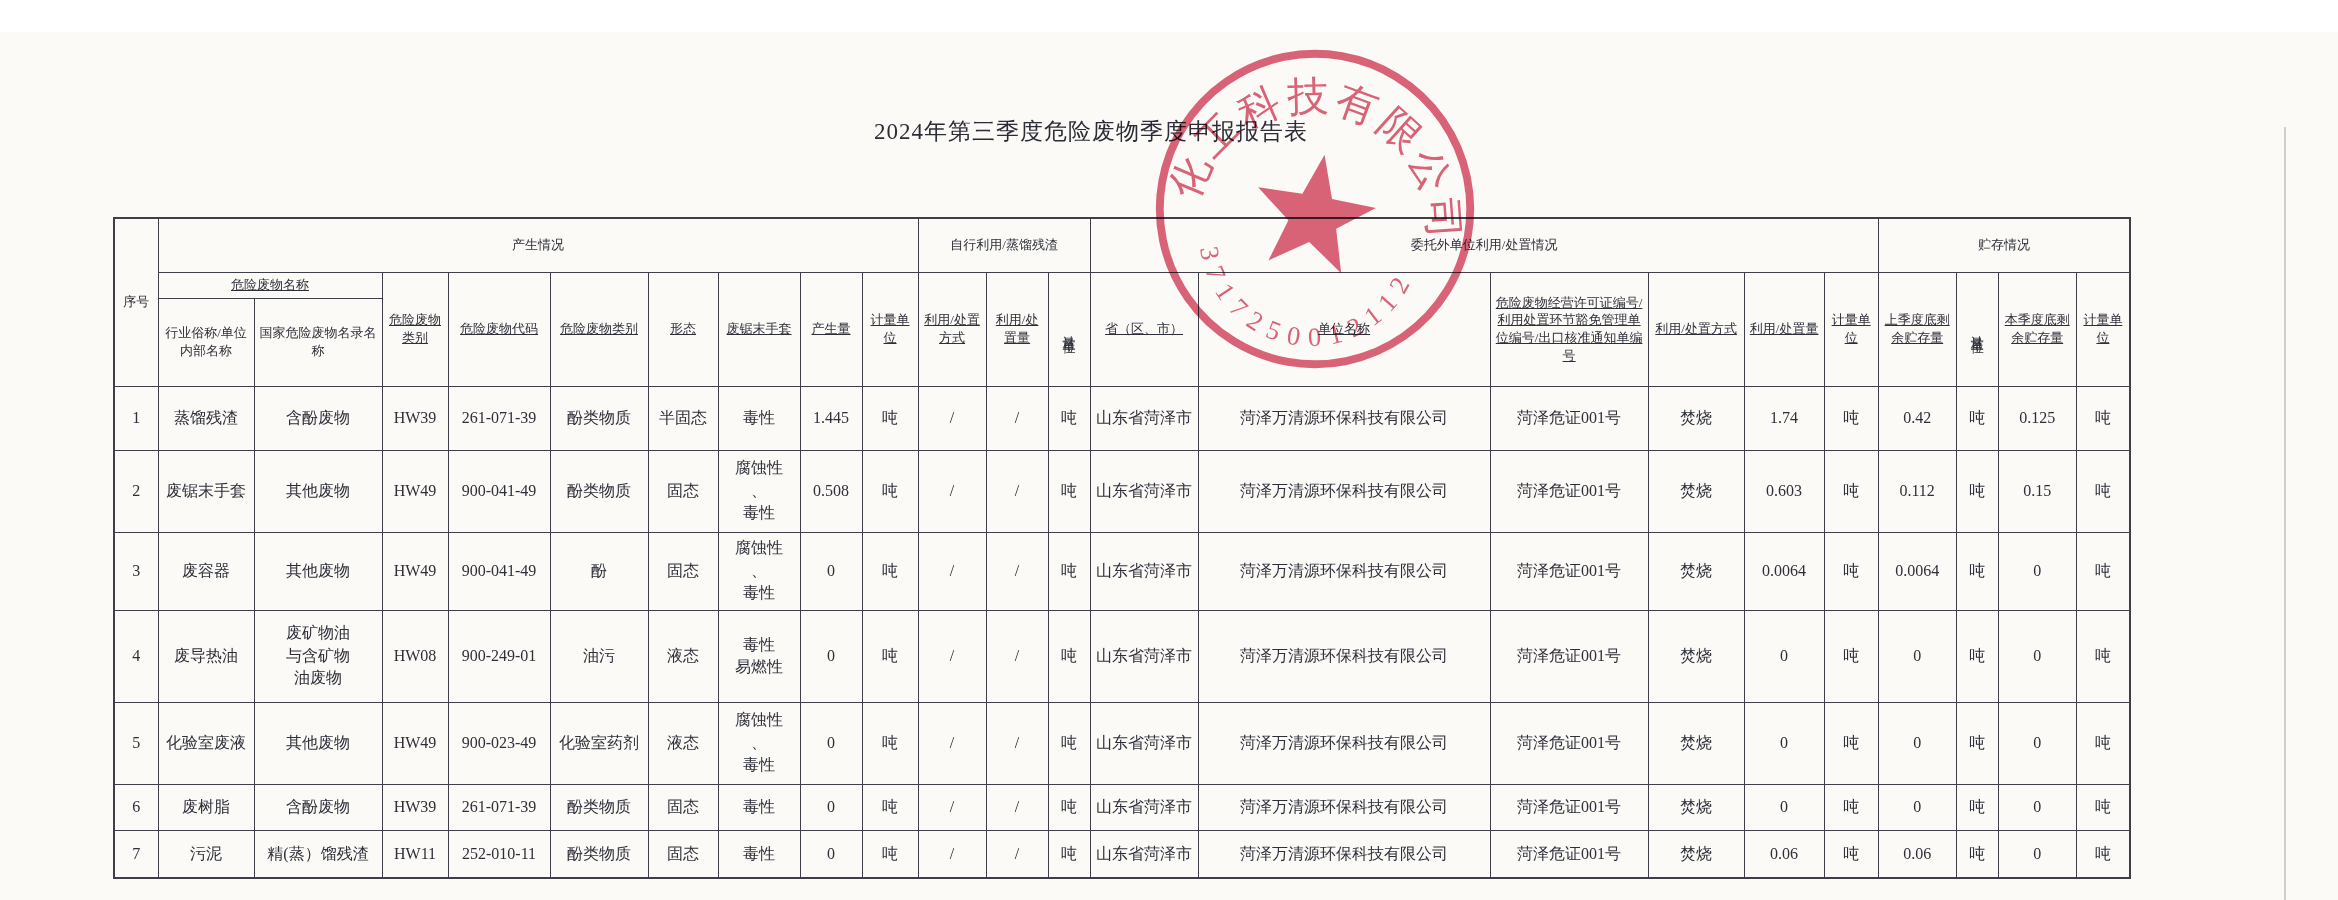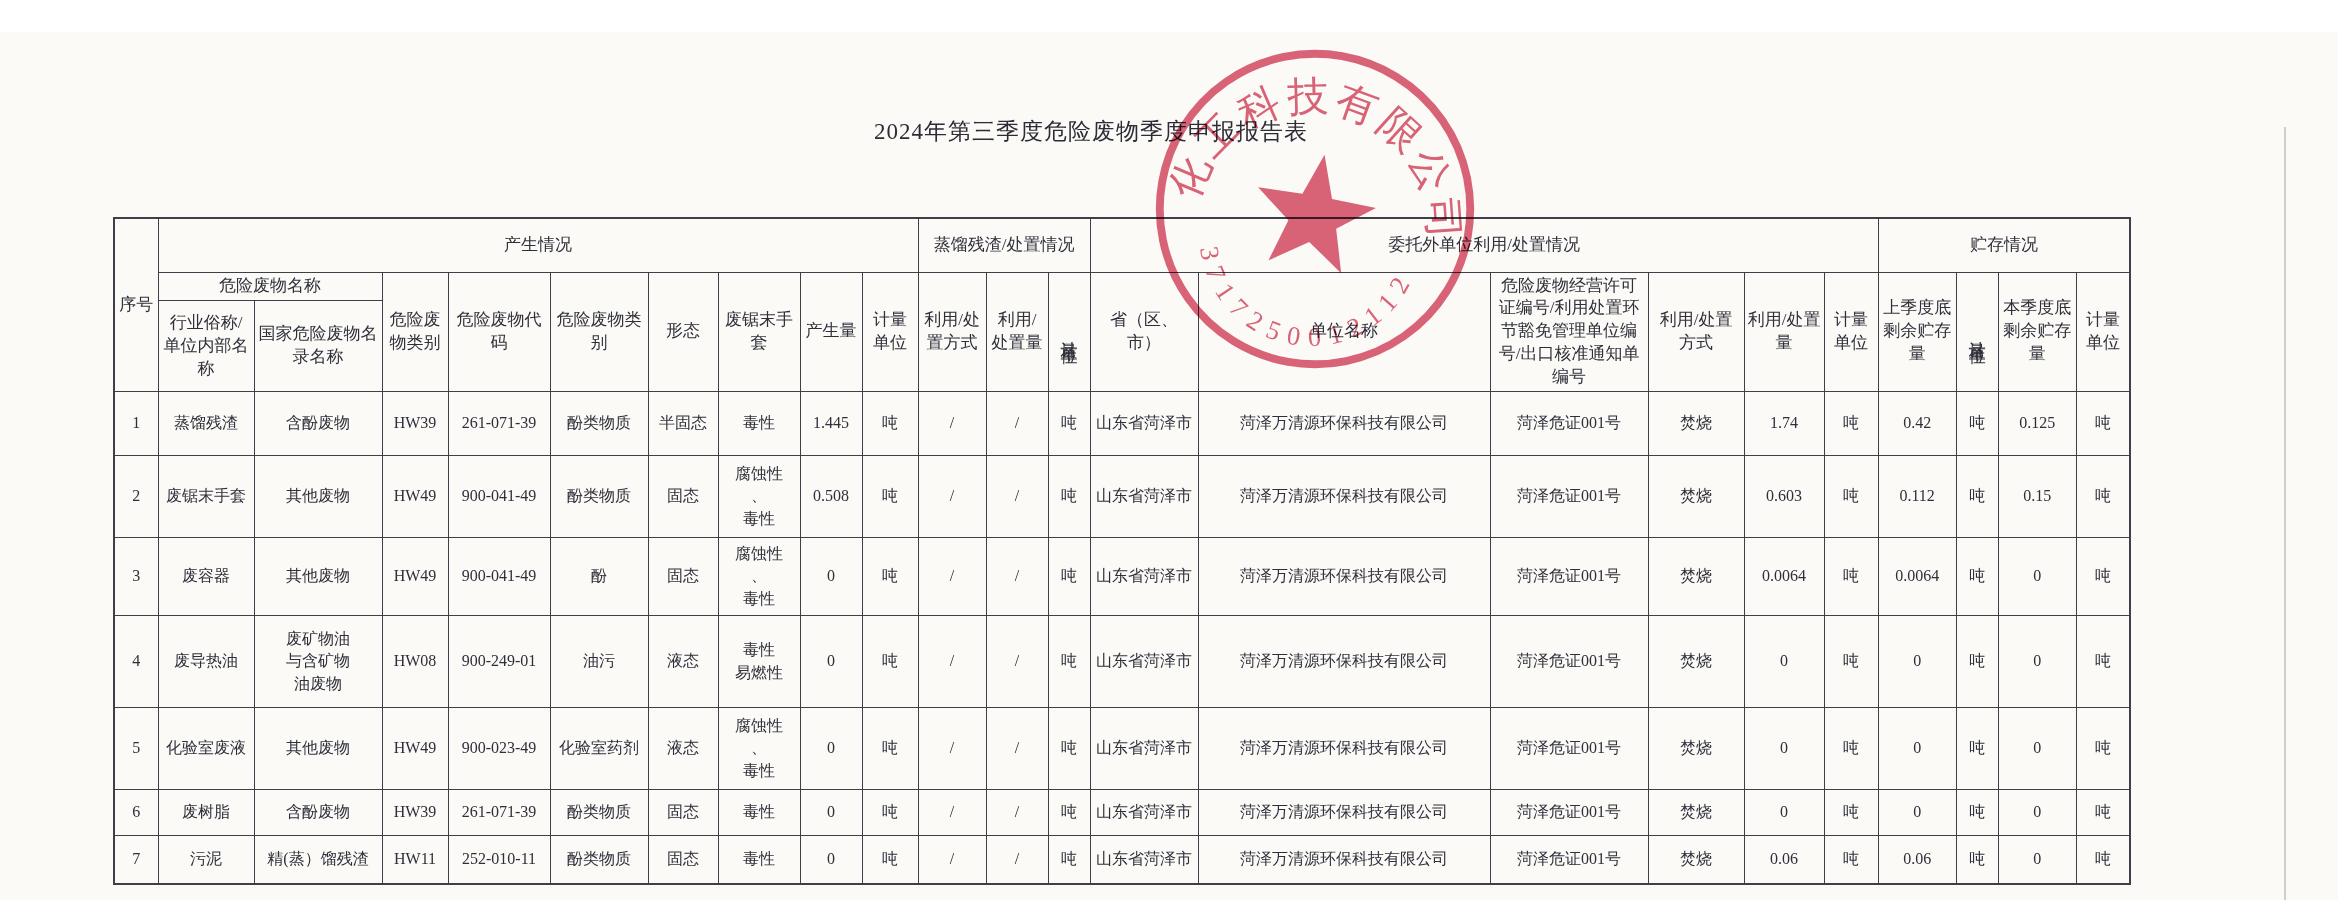--- a/index.html
+++ b/index.html
@@ -30,24 +30,24 @@
     border:2px solid #3f3f49;
   }
   table.report th, table.report td{
     border:1px solid #3f3f49;
     font-weight:normal;
     text-align:center;
     vertical-align:middle;
     padding:2px 3px;
     overflow:hidden;
   }
-  table.report th{font-size:17px;line-height:1.35;}
+  table.report th{font-size:13px;line-height:1.35;}
   table.report td{font-size:16px;line-height:1.4;white-space:pre-line;}
   thead tr.gr{height:54px;}
-  thead tr.r2{height:26px;}
+  thead tr.r2{height:26px;text-decoration:underline;}
   thead tr.r3{height:88px;}
   tbody tr:nth-child(1){height:64px;}
   tbody tr:nth-child(2){height:82px;}
   tbody tr:nth-child(3){height:78px;}
   tbody tr:nth-child(4){height:92px;}
   tbody tr:nth-child(5){height:82px;}
   tbody tr:nth-child(6){height:46px;}
   tbody tr:nth-child(7){height:48px;}
   .vert span{
     writing-mode:vertical-rl;
@@ -101,21 +101,21 @@
       <col style="width:54px">
         <col style="width:78px">
         <col style="width:42px">
       <col style="width:78px">
         <col style="width:54px">
     </colgroup>
     <thead>
       <tr class="gr">
         <th rowspan="3">序号</th>
         <th colspan="9">产生情况</th>
-        <th colspan="3">蒸馏残渣/处置情况</th>
+        <th colspan="3">自行利用/蒸馏残渣</th>
         <th colspan="6">委托外单位利用/处置情况</th>
         <th colspan="4">贮存情况</th>
       </tr>
       <tr class="r2">
         <th colspan="2">危险废物名称</th>
         <th rowspan="2">危险废物类别</th>
         <th rowspan="2">危险废物代码</th>
         <th rowspan="2">危险废物类别</th>
         <th rowspan="2">形态</th>
         <th rowspan="2">废锯末手套</th>

